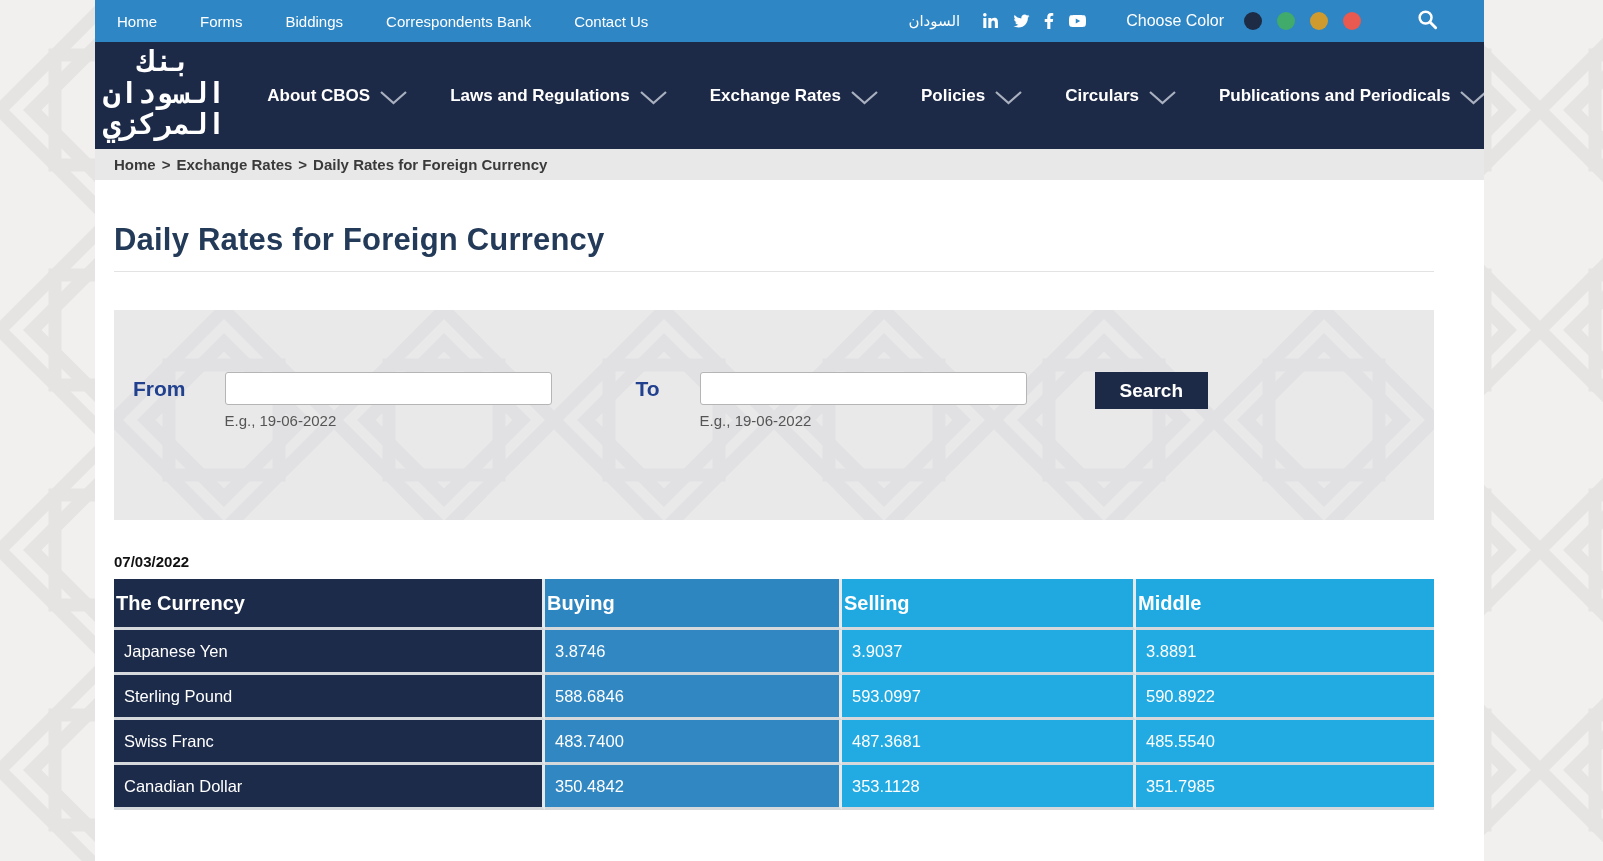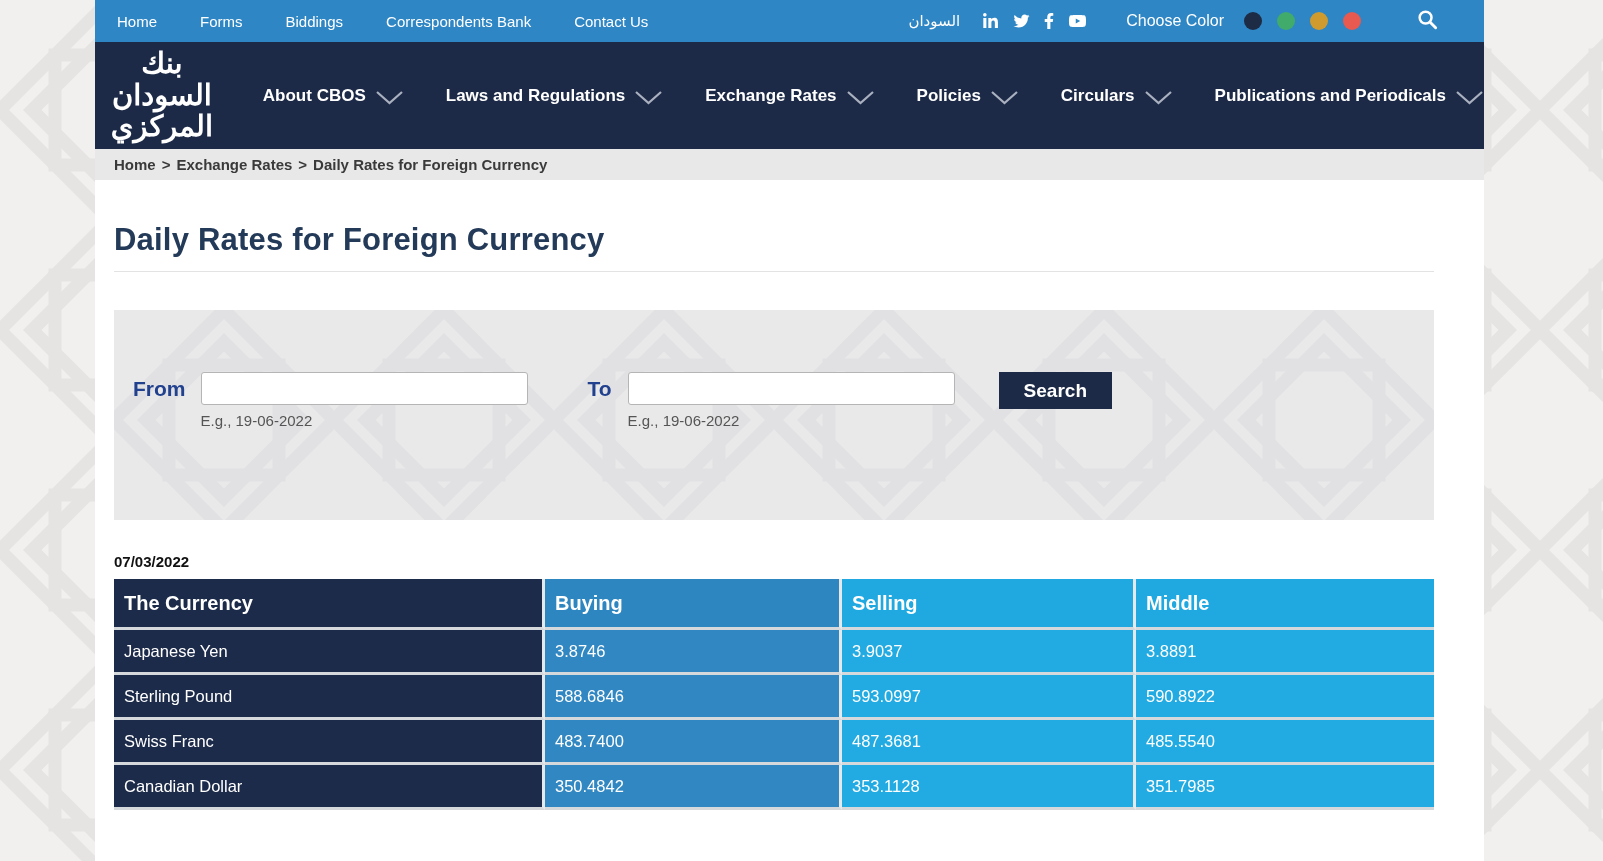--- a/index.html
+++ b/index.html
@@ -17,54 +17,54 @@
   .lang-link { font-family:"DejaVu Sans",sans-serif; font-size:15px; margin-right:22px; cursor:pointer; }
   .social { display:flex; align-items:center; gap:13px; margin-right:38px; }
   .social svg { display:block; }
   .choose-color { font-size:16px; margin-right:20px; }
   .swatches { display:flex; align-items:center; gap:15px; margin-right:55px; }
   .swatch { width:18px; height:18px; border-radius:50%; cursor:pointer; }
   .search-btn { background:none; border:none; cursor:pointer; padding:0; }
 
   
   .main-nav { height:107px; background:#1d2a47; display:flex; align-items:center; padding-left:8px; overflow:hidden; }
-  .logo { color:#fff; font-family:Liberation Sans, sans-serif; font-size:29px; font-weight:bold; width:210px; text-align:center; line-height:1.1; cursor:pointer; }
+  .logo { color:#fff; font-family:Liberation Mono, monospace; font-size:29px; font-weight:bold; width:210px; text-align:center; line-height:1.1; cursor:pointer; }
   .nav-items { display:flex; align-items:center; gap:42px; margin-left:42px; }
   .nav-item { display:flex; align-items:center; gap:9px; color:#fff; font-size:17px; font-weight:bold; white-space:nowrap; cursor:pointer; }
   .nav-item svg { margin-top:3px; }
 
   
   .breadcrumb { height:31px; background:#e8e8e8; display:flex; align-items:center; padding-left:19px; font-size:15px; font-weight:bold; color:#3a3a3a; gap:6px; }
   .crumb { cursor:pointer; }
   .crumb-sep { color:#3a3a3a; }
 
   
   .content { background:#ffffff; min-height:681px; padding:42px 50px 0 19px; }
   .page-title { color:#233a59; font-size:31px; font-weight:bold; letter-spacing:0.2px; }
   .title-rule { border:none; border-top:1px solid #e3e3e3; margin:13px 0 0 0; width:1320px; }
 
   
   .filter-panel { position:relative; margin-top:38px; width:1320px; height:210px; background:#e9e9ea; overflow:hidden; }
   .panel-pattern { position:absolute; left:0; top:0; width:100%; height:100%; }
-  .filter-row { position:relative; display:flex; align-items:flex-start; padding:62px 0 0 19px; }
+  .filter-row { position:relative; display:flex; align-items:flex-start; padding:62px 0 0 19px;gap:24px; }
   .field-label { color:#21418f; font-size:21px; font-weight:bold; line-height:33px; }
   .field-group { display:flex; flex-direction:column; }
   .date-input { width:327px; height:33px; border:1px solid #b5b5b5; border-radius:3px; background:#fff; font-size:15px; padding:0 8px; outline:none; }
   .hint { margin-top:7px; font-size:15px; color:#555; }
   .gap-from { margin-left:15px; }
   .label-to { margin-left:60px; }
   .gap-to { margin-left:16px; }
   .search-submit { margin-left:44px; height:37px; padding:0 25px; background:#1d2a47; color:#fff; border:none; font-size:19px; font-weight:bold; font-family:"Liberation Sans",sans-serif; cursor:pointer; }
 
   
   .rates-date { margin-top:33px; font-size:15px; font-weight:600; color:#111; }
   .rates-table { margin-top:9px; width:1320px; border-collapse:separate; border-spacing:0; table-layout:fixed; }
   .rates-table col.c1 { width:431px; } .rates-table col.c2 { width:297px; }
   .rates-table col.c3 { width:294px; } .rates-table col.c4 { width:298px; }
-  .rates-table th { height:51px; text-align:left; color:#fff; font-size:20px; font-weight:bold; padding-left:10px; border-bottom:3px solid #d6d9dc; border-right:3px solid #e6e9eb; }
+  .rates-table th { height:51px; text-align:left; color:#fff; font-size:20px; font-weight:bold; padding-left:2px; border-bottom:3px solid #d6d9dc; border-right:3px solid #e6e9eb; }
   .rates-table td { height:45px; color:#fff; font-size:16.5px; padding-left:10px; border-bottom:3px solid #d6d9dc; border-right:3px solid #e6e9eb; }
   .rates-table th:last-child, .rates-table td:last-child { border-right:none; }
   .col-currency-h { background:#1c2b49; }
   .col-buying-h  { background:#2e86c1; }
   .col-light-h   { background:#20a9e0; }
   .cell-currency { background:#1d2b4a; }
   .cell-buying   { background:#3187c2; }
   .cell-light    { background:#22abe2; }
 </style>
 </head>

